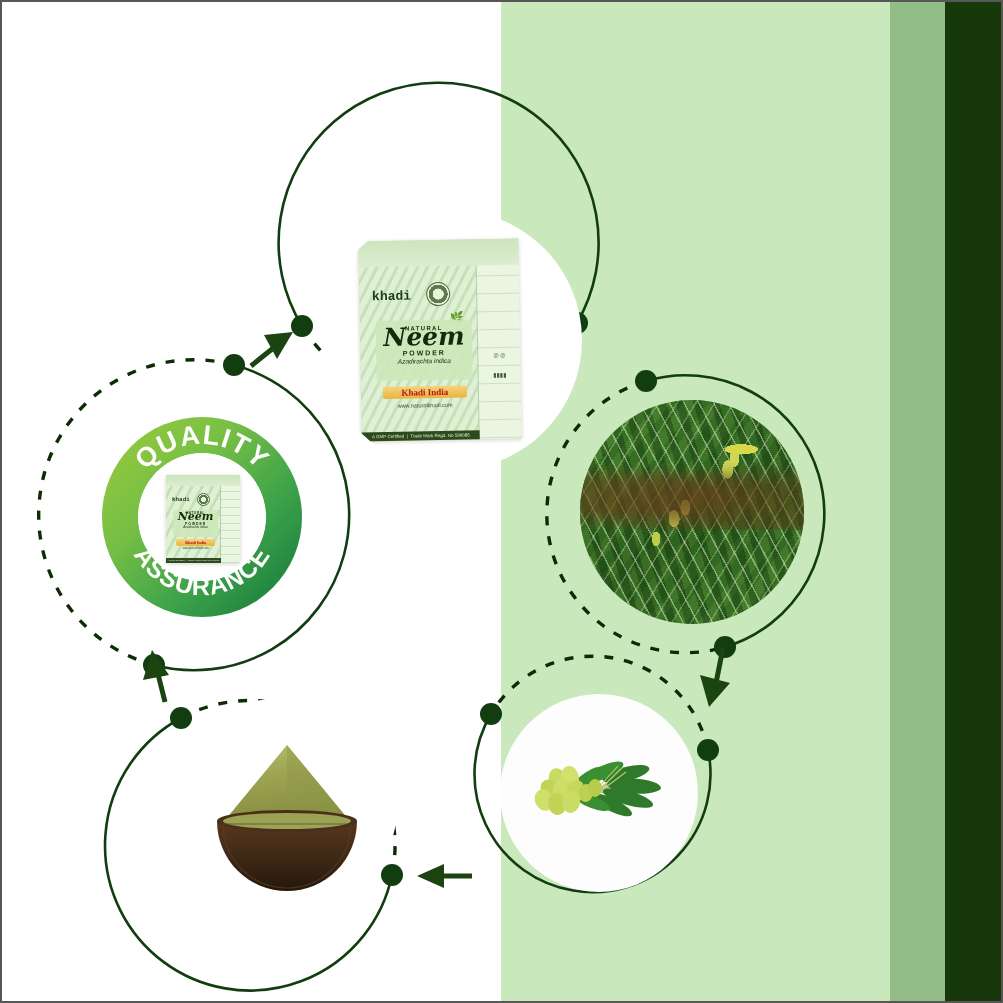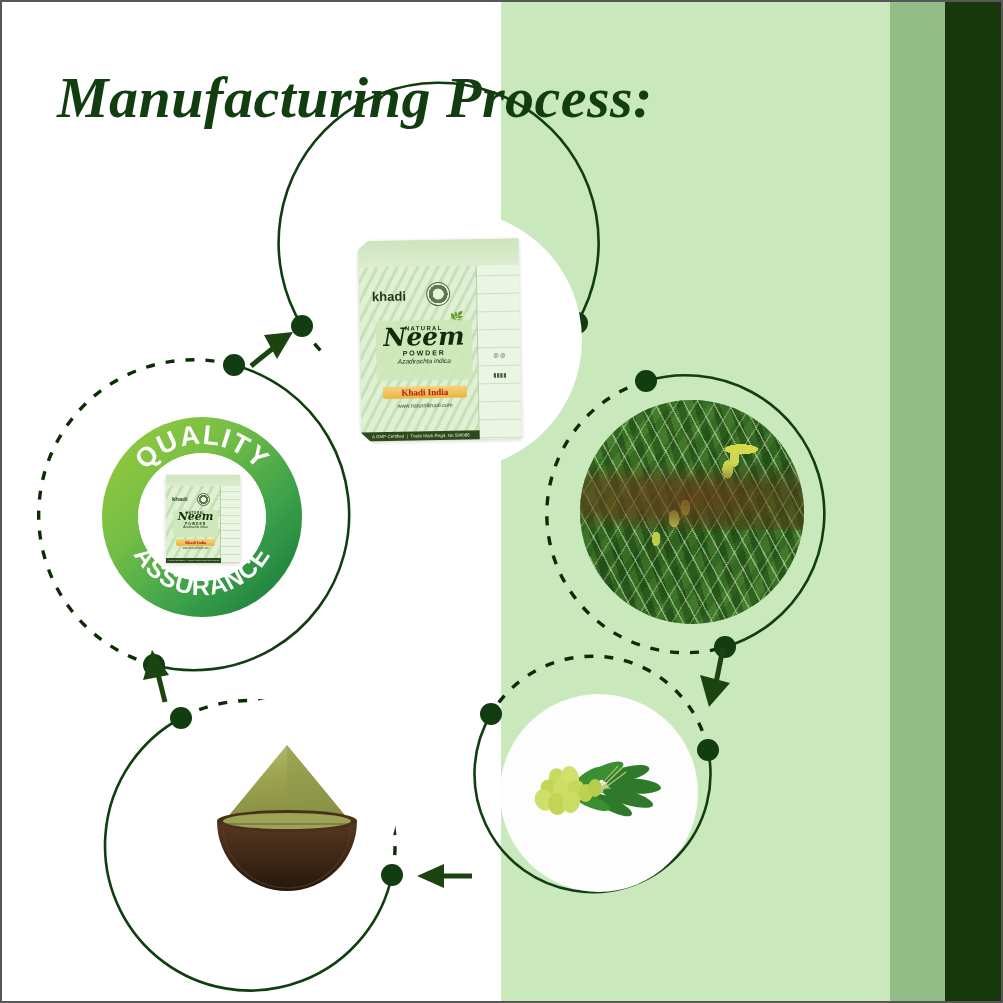--- a/index.html
+++ b/index.html
@@ -130,21 +130,21 @@
   .pbox .toppanel {
     position: absolute;
     left: 0; right: 0; top: 0;
     height: 13%;
     background: linear-gradient(180deg, #cde5bd, #dcecd0);
   }
   .pbox .khadi {
     position: absolute;
     left: 8%;
     top: 24%;
-    font-family: Liberation Sans, sans-serif;
+    font-family: Liberation Mono, monospace;
     font-weight: bold;
     color: #1d3a14;
     white-space: nowrap;
   }
   .pbox .seal {
     position: absolute;
     border-radius: 50%;
     background: radial-gradient(circle, #e8f3de 35%, #5d7b4c 36% 60%, #e8f3de 61%);
     border: 1px solid #4d6a3f;
   }
@@ -260,21 +260,20 @@
 </style>
 </head>
 <body>
 
 <div id="canvas">
 
   <div class="band" id="band-light"></div>
   <div class="band" id="band-mid"></div>
   <div class="band" id="band-dark"></div>
 
-  <div id="title">Manufacturing Process:</div>
 
   <svg class="svg-layer" viewBox="0 0 1003 1003">
 
     <path class="solid-arc" d="M 575,321 A 160,160 0 1 0 300,324"></path>
     <path class="dash-arc" d="M 575,321 A 160,160 0 0 1 300,324"></path>
     <circle class="dot" cx="575" cy="321" r="11"></circle>
     <circle class="dot" cx="300" cy="324" r="11"></circle>
 
     <path class="solid-arc" d="M 644,379 A 138,138 0 1 1 723,645"></path>
     <path class="dash-arc" d="M 644,379 A 138,138 0 0 0 723,645"></path>

